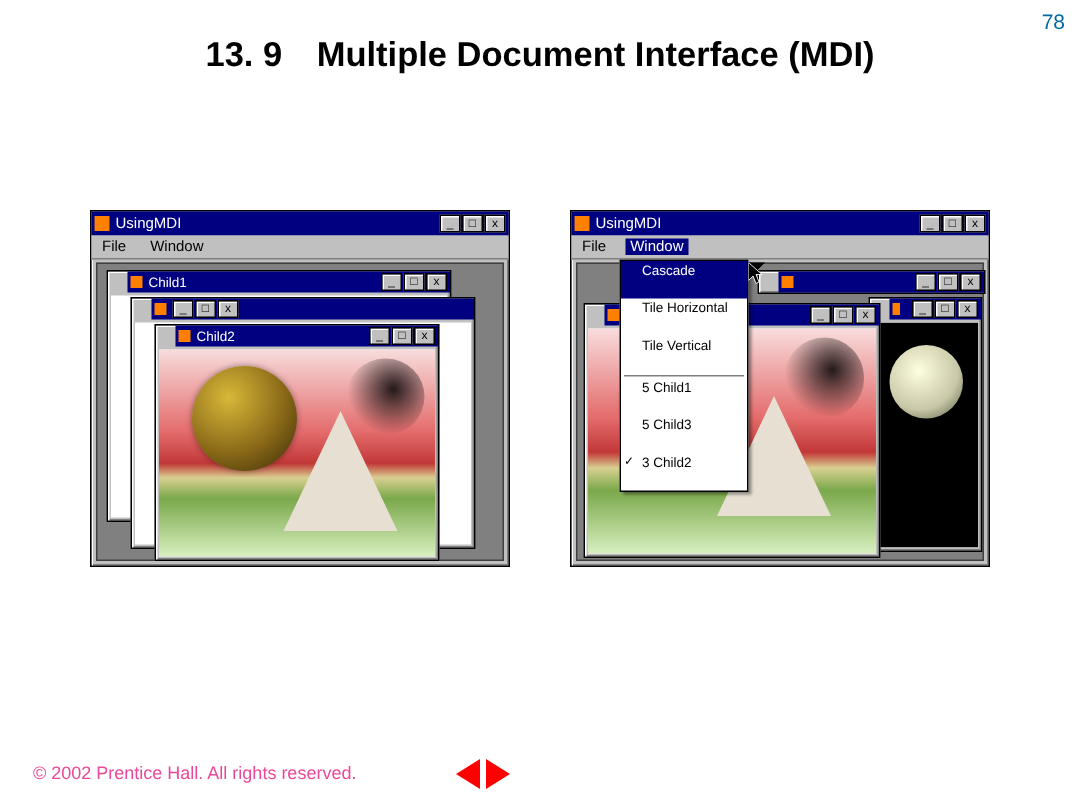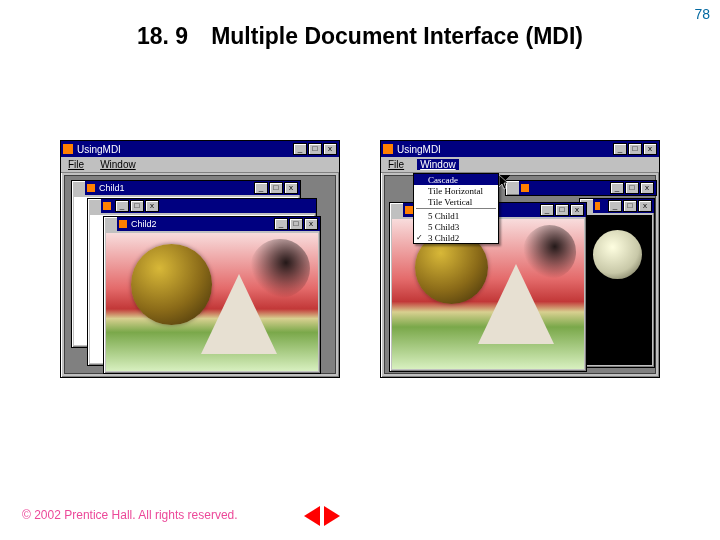--- a/index.html
+++ b/index.html
@@ -54,21 +54,21 @@
     border: 1px solid #000; box-shadow: inset 1px 1px 0 #fff;
     font-size: 8px; line-height: 9px; text-align: center;
     color: #000;
   }
   .menubar {
     height: 16px; background: #c0c0c0;
     display: flex; align-items: center; gap: 10px;
     padding: 0 4px; font-size: 10px; color: #000;
     border-bottom: 1px solid #808080;
   }
-  .menubar .menu { padding: 0 3px; text-decoration: underline; }
+  .menubar .menu { padding: 0 3px; }
   .menubar .menu.hl { background: #000080; color: #fff; }
   .client {
     position: absolute; left: 3px; top: 34px; right: 3px; bottom: 3px;
     background: #808080;
     border: 1px solid #404040;
   }
   .child {
     position: absolute; background: #c0c0c0;
     border: 1px solid #000;
     box-shadow: inset 1px 1px 0 #fff, inset -1px -1px 0 #808080;
@@ -113,21 +113,21 @@
     background: radial-gradient(circle at 40% 35%, #fefee0, #c8c8a8 60%, #505038);
   }
 
   
   .dropdown {
     position: absolute; background: #fff; border: 1px solid #000;
     font-size: 9px; min-width: 86px;
     box-shadow: 2px 2px 2px rgba(0,0,0,0.4);
     z-index: 30;
   }
-  .dropdown .ditem { padding: 1px 4px 0 14px; position: relative; white-space: nowrap; color:#000;font-family:Liberation Serif, serif;}
+  .dropdown .ditem { padding: 1px 4px 14px 14px; position: relative; white-space: nowrap; color:#000;}
   .dropdown .ditem.hl { background: #000080; color: #fff; }
   .dropdown .sep { border-top: 1px solid #808080; margin: 1px 2px; }
   .dropdown .check::before {
     content: "✓"; position: absolute; left: 2px; font-size: 8px;
   }
   .cursor {
     position: absolute; width: 12px; height: 16px; z-index: 40;
     background:
       linear-gradient(135deg, #000 0 40%, transparent 40%) no-repeat;
   }
@@ -146,21 +146,21 @@
   }
   .nav-arrow.back  { border-top: 10px solid transparent; border-bottom: 10px solid transparent; border-right: 16px solid #ff0000; }
   .nav-arrow.fwd   { border-top: 10px solid transparent; border-bottom: 10px solid transparent; border-left: 16px solid #ff0000; }
 </style>
 </head>
 <body>
 
 <div class="page-number">78</div>
 
 <div class="title">
-  <span>18. 9 Multiple Document Interface (MDI)</span><br>
+  <span>13. 9 Multiple Document Interface (MDI)</span><br>
 </div>
 
 <div class="shots">
 
   <div class="shot shot-left">
     <div class="parent">
       <div class="titlebar">
         <span class="tb-icon"></span>
         <span class="tb-label">UsingMDI</span>
         <div class="winbtns">
@@ -193,21 +193,21 @@
             <span class="tb-icon"></span>
             <div class="winbtns">
               <div class="winbtn">_</div>
               <div class="winbtn">□</div>
               <div class="winbtn">x</div>
             </div>
           </div>
           <div class="content"></div>
         </div>
 
-        <div class="child" style="left:38px; top:40px; width:218px; height:158px;">
+        <div class="child" style="left:38px; top:40px; width:190px; height:158px;">
           <div class="titlebar">
             <span class="tb-icon"></span>
             <span class="tb-label">Child2</span>
             <div class="winbtns">
               <div class="winbtn">_</div>
               <div class="winbtn">□</div>
               <div class="winbtn">x</div>
             </div>
           </div>
           <div class="content">

